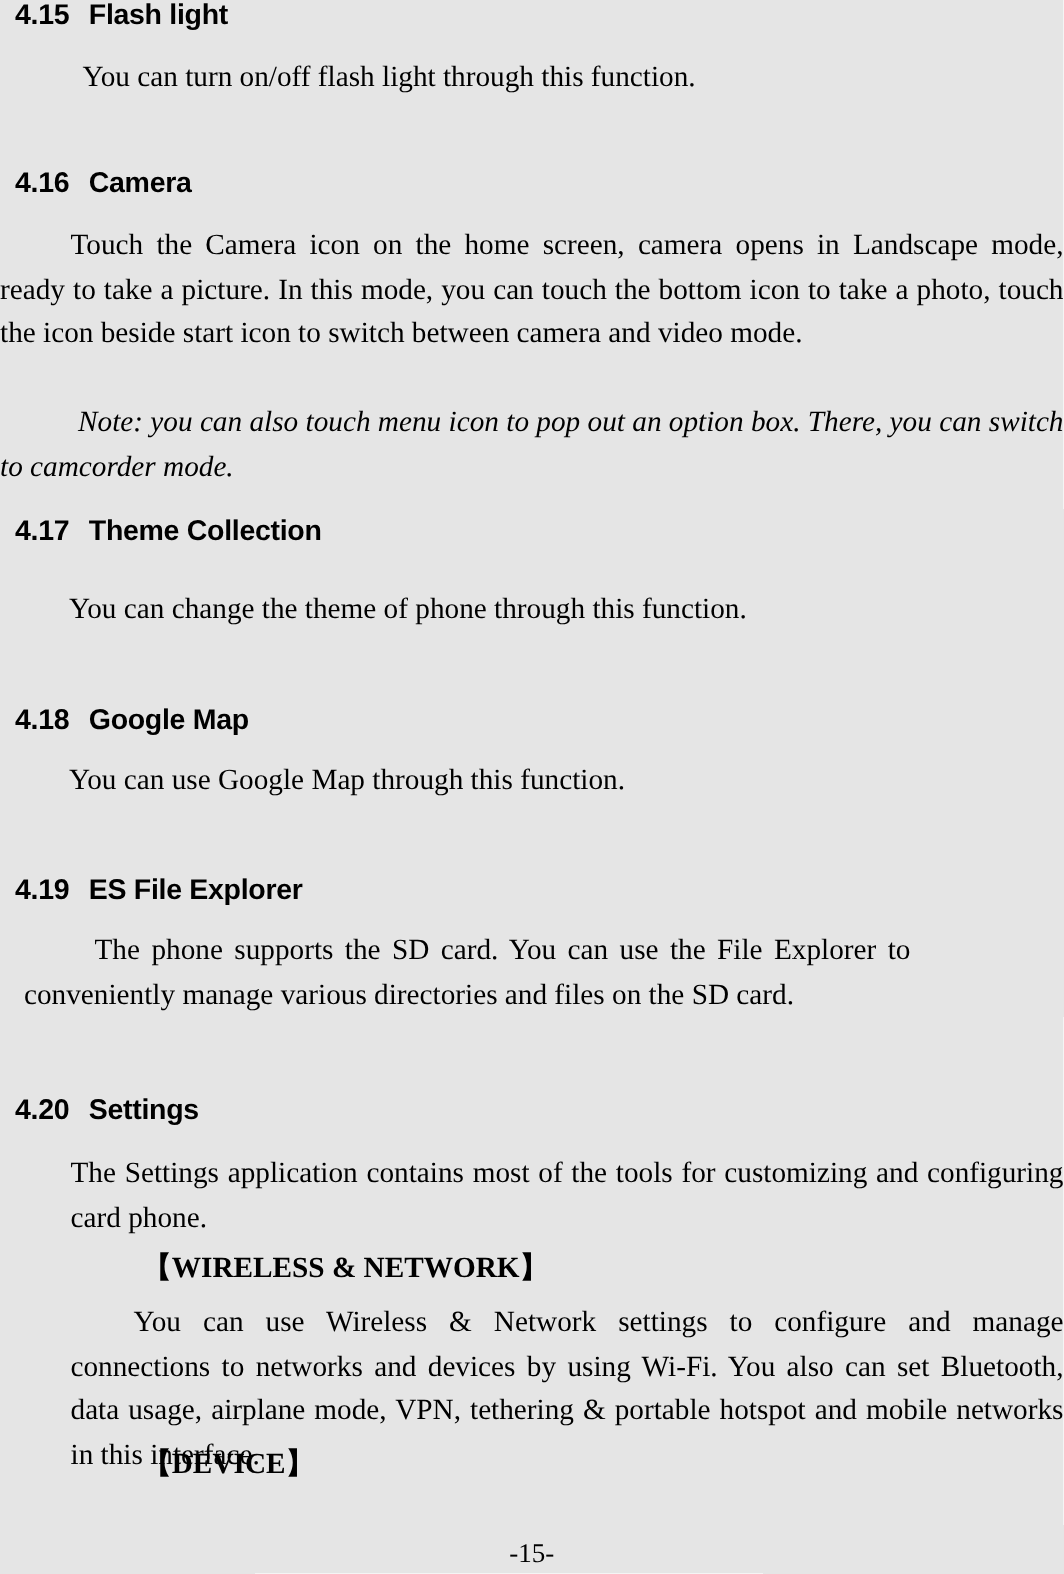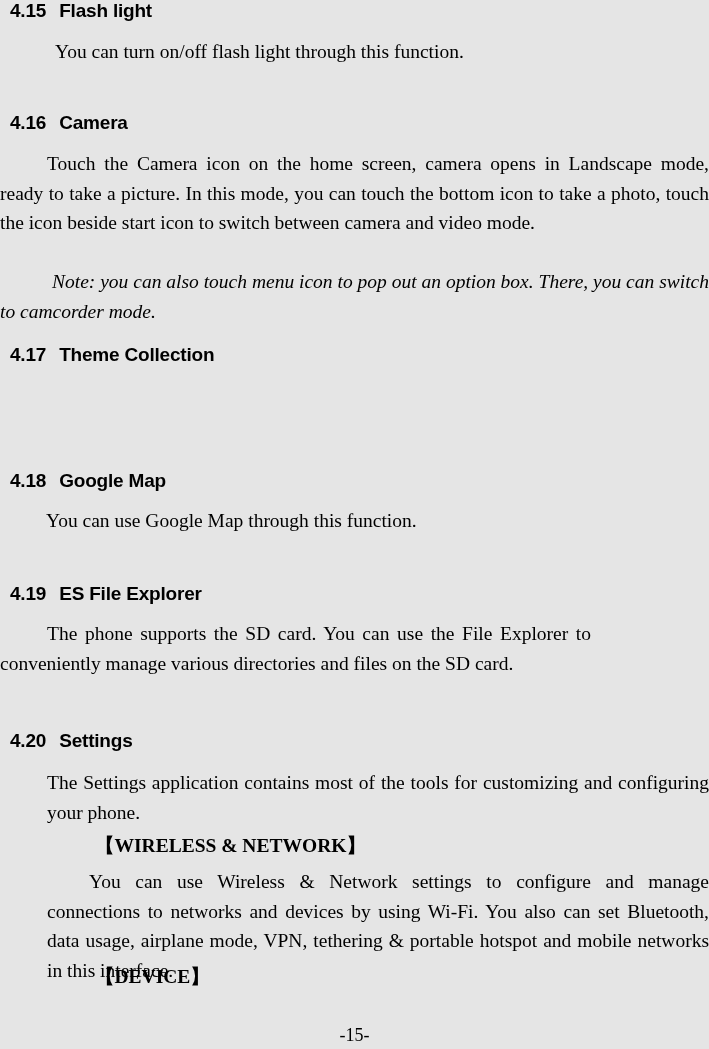--- a/index.html
+++ b/index.html
@@ -80,35 +80,36 @@
 
   <div class="sec-head" style="top:112px;">
     <span class="num">4.16</span><span class="ttl">Camera</span>
   </div>
   <div class="para italic" style="top:267px; left:0px; width:709px; text-indent:52px;">Note: you can also touch menu icon to pop out an option box. There, you can switch to camcorder mode.</div>
   <div class="para" style="top:149px; left:0px; width:709px; text-indent:47px;">Touch the Camera icon on the home screen, camera opens in Landscape mode, ready to take a picture. In this mode, you can touch the bottom icon to take a photo, touch the icon beside start icon to switch between camera and video mode.</div>
 
   <div class="sec-head" style="top:344px;">
     <span class="num">4.17</span><span class="ttl">Theme Collection</span>
   </div>
+  <div class="para block" style="top:392px; left:46px; width:660px;">You can change the theme of phone through this function.</div>
 
   <div class="sec-head" style="top:470px;">
     <span class="num">4.18</span><span class="ttl">Google Map</span>
   </div>
   <div class="para block" style="top:506px; left:46px; width:660px;">You can use Google Map through this function.</div>
 
   <div class="sec-head" style="top:583px;">
     <span class="num">4.19</span><span class="ttl">ES File Explorer</span>
   </div>
-  <div class="para" style="top:619px; left:0px; width:591px; text-indent:47px;">The phone supports the SD card. You can use the File Explorer to conveniently manage various directories and files on the SD card.</div>
+  <div class="para" style="top:619px; left:16px; width:591px; text-indent:47px;">The phone supports the SD card. You can use the File Explorer to conveniently manage various directories and files on the SD card.</div>
 
   <div class="sec-head" style="top:730px;">
     <span class="num">4.20</span><span class="ttl">Settings</span>
   </div>
-  <div class="para" style="top:768px; left:47px; width:662px;">The Settings application contains most of the tools for customizing and configuring your phone.</div>
+  <div class="para" style="top:768px; left:47px; width:662px;">The Settings application contains most of the tools for customizing and configuring card phone.</div>
 
   <div class="bracket-head" style="top:833px; left:95px;">【WIRELESS &amp; NETWORK】</div>
 
   <div class="para" style="top:867px; left:47px; width:662px; text-indent:42px;">You can use Wireless &amp; Network settings to configure and manage connections to networks and devices by using Wi-Fi. You also can set Bluetooth, data usage, airplane mode, VPN, tethering &amp; portable hotspot and mobile networks in this interface.</div>
 
   <div class="bracket-head" style="top:964px; left:95px;">【DEVICE】</div>
 
   <div class="page-number" style="top:1026px;">-15-</div>
 
 </div>

